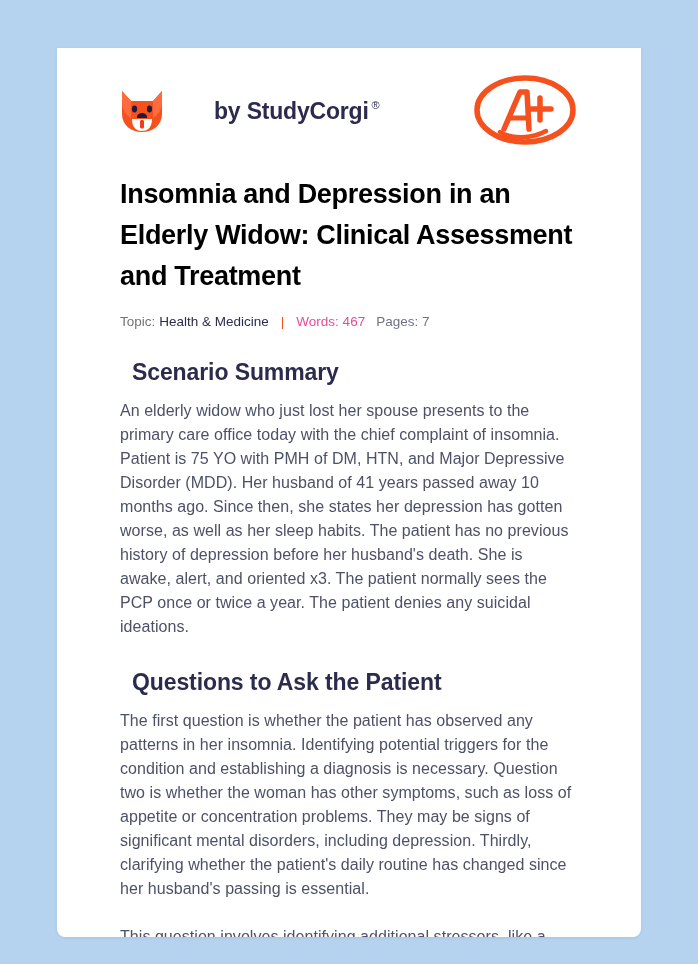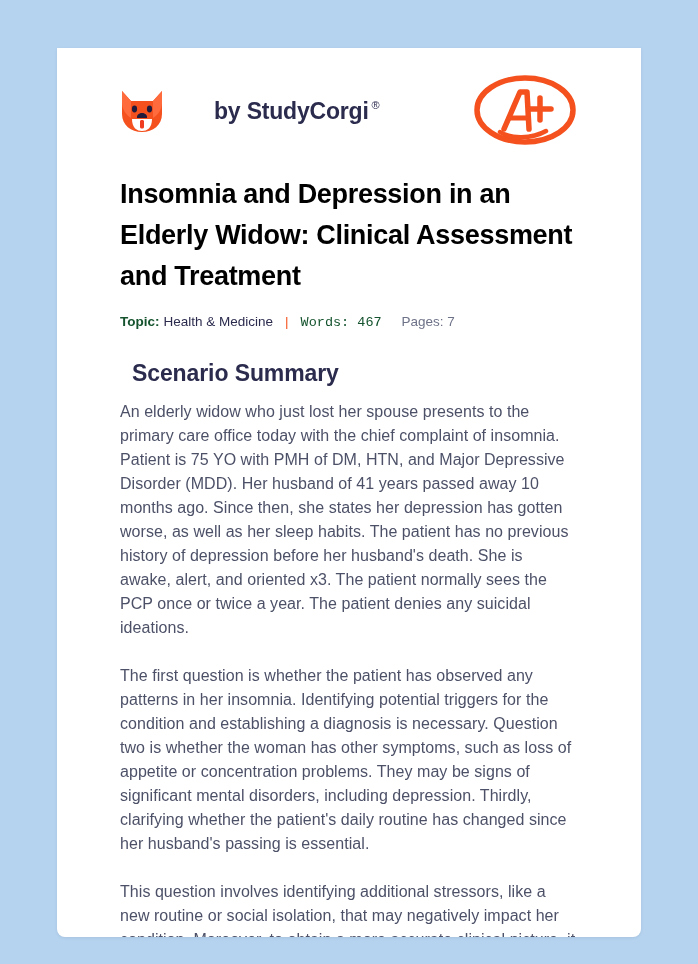--- a/index.html
+++ b/index.html
@@ -97,38 +97,36 @@
   
   .meta-line {
     margin-top: 17px;
     font-size: 13.5px;
     color: #6e7288;
     display: flex;
     align-items: baseline;
     flex-wrap: wrap;
   }
   .meta-label {
-    color: #14532d;
-    font-weight: bold;
+    color: #737373;
   }
   .meta-topic-value {
     color: #2b2b4e;
     font-weight: normal;
     margin-left: 4px;
     text-align: center;
   }
   .meta-sep {
     color: #f4511e;
     margin: 0 12px;
     font-weight: normal;
   }
   .meta-words {
-    color: #14532d;
-    margin-right: 20px;
-    font-family: Liberation Mono, monospace;
+    color: #ec4899;
+    margin-right: 11px;
   }
   .meta-pages {
     color: #6e7288;
   }
 
   
   .section-heading {
     margin: 30px 0 0 12px;
     font-size: 23px;
     line-height: 26px;
@@ -191,18 +189,19 @@
         <span class="meta-label">Topic:</span>
         <span class="meta-topic-value">Health &amp; Medicine</span>
         <span class="meta-sep">|</span>
         <span class="meta-words">Words: 467</span>
         <span class="meta-pages">Pages: 7</span>
       </div>
 
       <h2 class="section-heading">Scenario Summary</h2>
       <p class="body-par">An elderly widow who just lost her spouse presents to the primary care office today with the chief complaint of insomnia. Patient is 75 YO with PMH of DM, HTN, and Major Depressive Disorder (MDD). Her husband of 41 years passed away 10 months ago. Since then, she states her depression has gotten worse, as well as her sleep habits. The patient has no previous history of depression before her husband's death. She is awake, alert, and oriented x3. The patient normally sees the PCP once or twice a year. The patient denies any suicidal ideations.</p>
 
+      <h2 class="section-heading">Questions to Ask the Patient</h2>
       <p class="body-par">The first question is whether the patient has observed any patterns in her insomnia. Identifying potential triggers for the condition and establishing a diagnosis is necessary. Question two is whether the woman has other symptoms, such as loss of appetite or concentration problems. They may be signs of significant mental disorders, including depression. Thirdly, clarifying whether the patient's daily routine has changed since her husband's passing is essential.</p>
       <p class="body-par">This question involves identifying additional stressors, like a new routine or social isolation, that may negatively impact her condition. Moreover, to obtain a more accurate clinical picture, it is necessary to contact family members, such as children, and the patient's PCP. The main question in</p>
 
     </div>
   </div>
 </div>
 
 </body></html>

